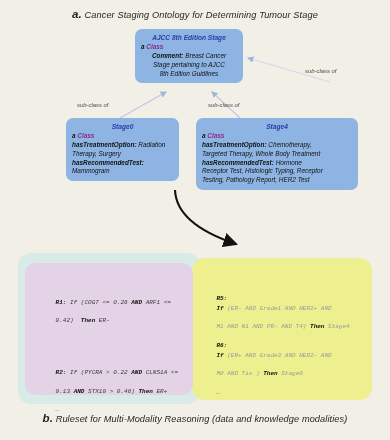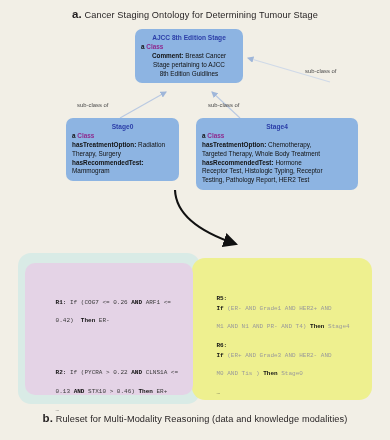--- a/index.html
+++ b/index.html
@@ -3,21 +3,21 @@
 <meta charset="utf-8">
 <style>
   html,body{margin:0;padding:0;}
   body{
     width:390px;height:440px;
     background:#f2efe6;
     font-family:"Liberation Sans", sans-serif;
     overflow:hidden;
     position:relative;
   }
-  #root{position:absolute;inset:0;}
+  #root{position:absolute;inset:0;font-style:italic;}
 
   
   .caption{
     position:absolute;left:0;width:390px;text-align:center;
     color:#231f20;font-size:9.2px;letter-spacing:.1px;
     white-space:nowrap;
   }
   .caption .lbl{font-weight:bold;font-size:11.5px;}
   #cap-a{top:8px;}
   #cap-b{top:412px;}

